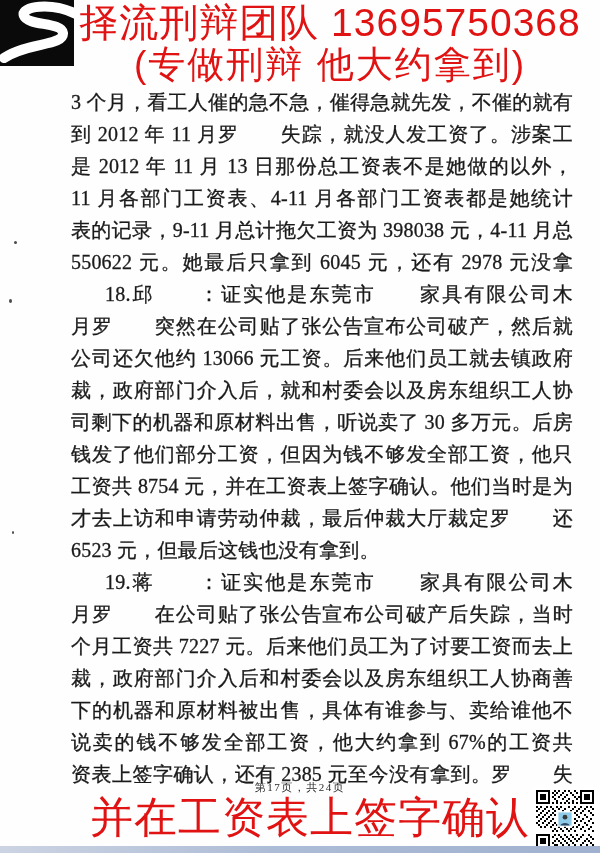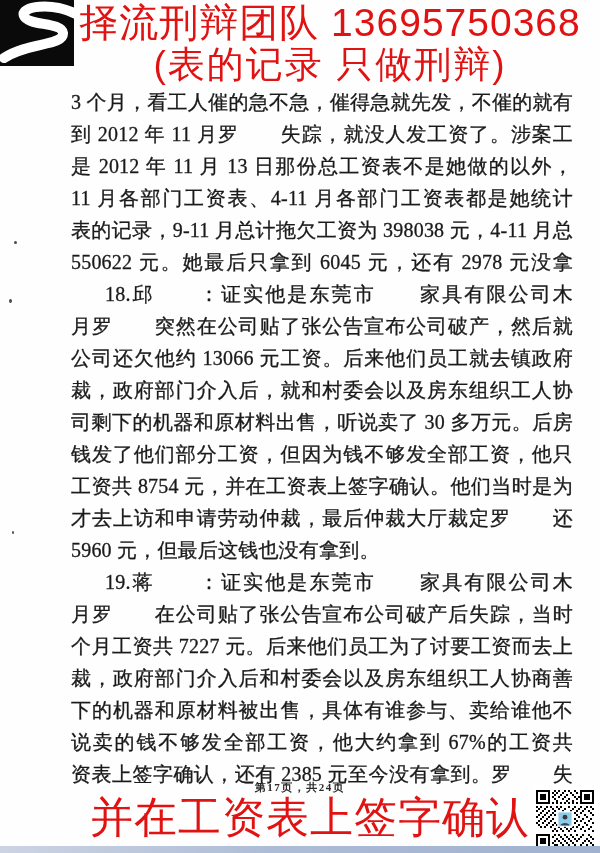--- a/index.html
+++ b/index.html
@@ -34,21 +34,21 @@
 
   
   .speck{position:absolute;background:#4a4a4a;border-radius:50%;}
   .speck.s1{left:14px;top:241px;width:3px;height:3px;}
   .speck.s2{left:9px;top:299px;width:3px;height:4px;}
   .speck.s3{left:12px;top:531px;width:2px;height:3px;}
 
   
   .pageno{
     position:absolute;left:0;top:780px;width:100%;text-align:center;
-    font-size:11px;font-weight:bold;color:#2a2a2a;letter-spacing:1.5px;
+    font-size:11px;font-weight:normal;color:#2a2a2a;letter-spacing:1.5px;
   }
   .promo{
     position:absolute;left:90px;top:791px;
     font-size:43px;line-height:52px;color:#e11212;letter-spacing:1px;
     font-family:"Liberation Sans","DejaVu Sans",sans-serif;white-space:nowrap;
   }
   .qr{position:absolute;left:533px;top:787px;width:64px;height:64px;background:#fff;}
   .bottombar{
     position:absolute;left:0;bottom:0;width:100%;height:7px;
     background:linear-gradient(90deg,#ccd4e3 0%,#adbcd6 45%,#9fb1cf 100%);
@@ -61,39 +61,39 @@
 
   <div class="logo">
     <svg width="74" height="66" viewBox="0 0 74 66">
       <rect x="0" y="0" width="74" height="66" fill="#0a0a0a"></rect>
       <path d="M76 14 C 52 2 20 6 24 16 C 28 26 62 22 63 33 C 64 46 28 42 4 58" fill="none" stroke="#ffffff" stroke-width="10" stroke-linecap="round"></path>
     </svg>
   </div>
 
   <div class="hdr">
     <div class="hdr-line1">择流刑辩团队 13695750368</div>
-    <div class="hdr-line2">(表的记录 只做刑辩)</div>
+    <div class="hdr-line2">(专做刑辩 他大约拿到)</div>
   </div>
 
   <div class="doc">
     <div class="line">3 个月，看工人催的急不急，催得急就先发，不催的就有钱再发，直</div>
     <div class="line">到 2012 年 11 月罗　　失踪，就没人发工资了。涉案工资表除了时间</div>
     <div class="line">是 2012 年 11 月 13 日那份总工资表不是她做的以外，7、8、9、10、</div>
     <div class="line">11 月各部门工资表、4-11 月各部门工资表都是她统计的，按照工资</div>
     <div class="line">表的记录，9-11 月总计拖欠工资为 398038 元，4-11 月总计拖欠工资</div>
     <div class="line end">550622 元。她最后只拿到 6045 元，还有 2978 元没拿到。</div>
     <div class="line indent">18.邱　　：证实他是东莞市　　家具有限公司木工。2012 年 11</div>
     <div class="line">月罗　　突然在公司贴了张公告宣布公司破产，然后就失踪了，当时</div>
     <div class="line">公司还欠他约 13066 元工资。后来他们员工就去镇政府上访和劳动仲</div>
     <div class="line">裁，政府部门介入后，就和村委会以及房东组织工人协商善后，将公</div>
     <div class="line">司剩下的机器和原材料出售，听说卖了 30 多万元。后房东就用这些</div>
     <div class="line">钱发了他们部分工资，但因为钱不够发全部工资，他只拿到约 67%的</div>
     <div class="line">工资共 8754 元，并在工资表上签字确认。他们当时是为了要回工资</div>
     <div class="line">才去上访和申请劳动仲裁，最后仲裁大厅裁定罗　　还应发还给他</div>
-    <div class="line end">5960 元，但最后这钱也没有拿到。</div>
+    <div class="line end">6523 元，但最后这钱也没有拿到。</div>
     <div class="line indent">19.蒋　　：证实他是东莞市　　家具有限公司木工。2012 年 12</div>
     <div class="line">月罗　　在公司贴了张公告宣布公司破产后失踪，当时公司还欠他 3</div>
     <div class="line">个月工资共 7227 元。后来他们员工为了讨要工资而去上访和劳动仲</div>
     <div class="line">裁，政府部门介入后和村委会以及房东组织工人协商善后，后公司剩</div>
     <div class="line">下的机器和原材料被出售，具体有谁参与、卖给谁他不清楚，当时是</div>
     <div class="line">说卖的钱不够发全部工资，他大约拿到 67%的工资共 4842 元，并在工</div>
     <div class="line">资表上签字确认，还有 2385 元至今没有拿到。罗　　失踪后，他们</div>
   </div>
 
   <div class="speck s1"></div>

